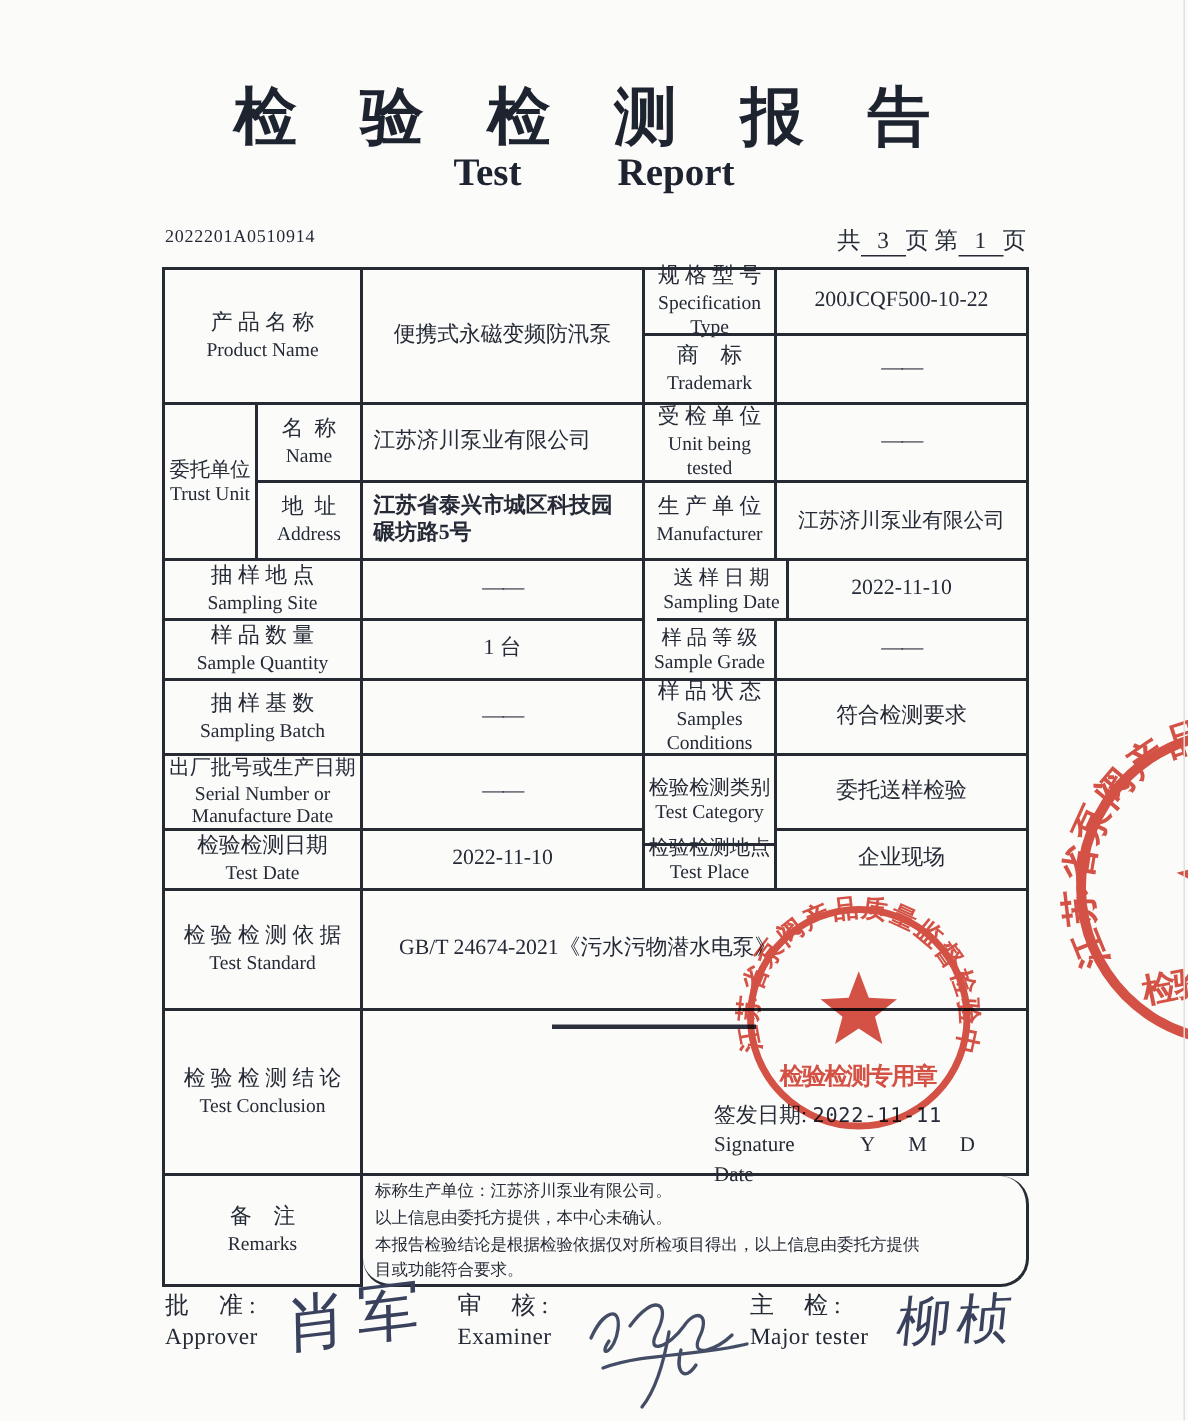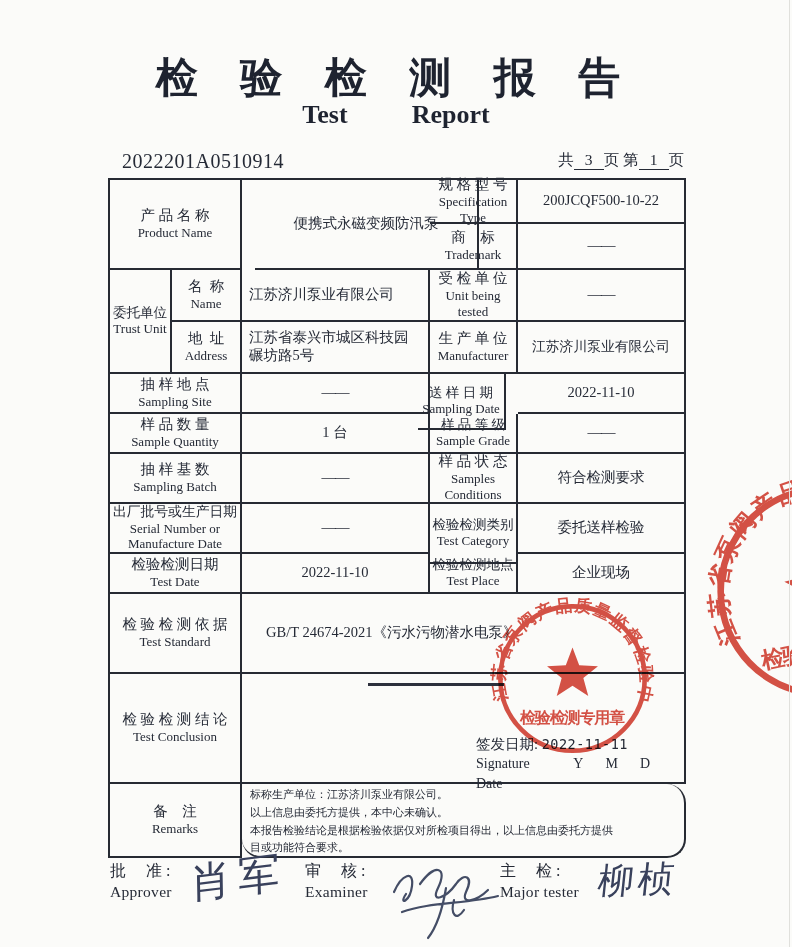--- a/index.html
+++ b/index.html
@@ -5,35 +5,35 @@
   html,body{margin:0;padding:0;}
   body{width:792px;height:947px;position:relative;background:#fbfbf9;
        font-family:"Liberation Serif","DejaVu Serif",serif;color:#252a36;overflow:hidden;}
   .page{position:absolute;inset:0;overflow:hidden;}
   .abs{position:absolute;}
   
   .title-cn{position:absolute;top:50px;left:0;width:100%;text-align:center;
             font-size:42px;font-weight:bold;letter-spacing:16px;color:#1e2330;white-space:pre;}
   .title-en{position:absolute;top:100px;left:0;width:100%;display:flex;justify-content:center;gap:64px;
             font-size:26px;font-weight:bold;color:#1e2330;}
-  .report-no{position:absolute;left:110px;top:150px;font-size:20px;letter-spacing:.5px;margin-left:12px;}
+  .report-no{position:absolute;left:110px;top:150px;font-size:12px;letter-spacing:.5px;}
   .pagination{position:absolute;right:108px;top:150px;font-size:15.5px;white-space:pre;}
   .pagination .u{display:inline-block;min-width:30px;text-align:center;border-bottom:1.5px solid #252a36;}
   
   .tbl{position:absolute;left:108px;top:178px;width:576px;height:678px;
        border-left:2px solid #262a33;border-top:2px solid #262a33;}
   .cell{position:absolute;box-sizing:border-box;border-right:2px solid #262a33;border-bottom:2px solid #262a33;
         display:flex;flex-direction:column;align-items:center;justify-content:center;line-height:1.22;}
   .cell .cn{font-size:14.5px;white-space:pre;}
   .cell .en{font-size:13px;}
   .cell.val{font-size:14.5px;text-align:right;}
   .cell.left{align-items:flex-start;text-align:left;}
   .dash{letter-spacing:-1px;}
   .std-val{padding-left:24px;font-size:14.5px;}
-  .addr{padding:12px 7px;font-size:14.4px;}
+  .addr{padding:12px 7px;font-size:14.4px;font-weight:bold;}
   .remarks-body{padding:2px 8px;font-size:11px;line-height:17.8px;border-radius:19px;}
   
   .concl-line{position:absolute;left:126px;top:9px;width:136px;height:2.5px;background:#2c303c;}
   .sign-block{position:absolute;left:234px;top:60px;width:196px;font-size:14.5px;line-height:1.4;}
   .sign-block .d{font-family:"DejaVu Sans Mono",monospace;font-size:13.5px;letter-spacing:.5px;}
   .sign-en{display:flex;align-items:baseline;font-size:14px;}
   .sign-en .ymd{display:inline-block;margin-left:26px;letter-spacing:0;}
   .sign-en .ymd span{margin-right:22px;}
   
   .stamp{position:absolute;mix-blend-mode:multiply;opacity:.88;}
@@ -61,21 +61,21 @@
 
   <div class="report-no">2022201A0510914</div>
   <div class="pagination"><span>共</span><span class="u">3</span><span>页 第</span><span class="u">1</span><span>页</span></div>
 
   <div class="tbl">
 
     <div class="cell lbl" style="left:0;top:0;width:132px;height:90px">
       <span class="cn">产 品 名 称</span>
       <span class="en">Product Name</span>
     </div>
-    <div class="cell val" style="left:145px;top:0;width:224px;height:90px">
+    <div class="cell val" style="left:132px;top:0;width:188px;height:90px">
       <span>便携式永磁变频防汛泵</span>
     </div>
     <div class="cell lbl" style="left:320px;top:0;width:88px;height:44px">
       <span class="cn">规 格 型 号</span>
       <span class="en">Specification</span>
       <span class="en">Type</span>
     </div>
     <div class="cell val" style="left:408px;top:0;width:168px;height:44px">
       <span>200JCQF500-10-22</span>
     </div>
@@ -121,21 +121,21 @@
       <span>江苏济川泵业有限公司</span>
     </div>
 
     <div class="cell lbl" style="left:0;top:194px;width:132px;height:40px">
       <span class="cn">抽 样 地 点</span>
       <span class="en">Sampling Site</span>
     </div>
     <div class="cell val" style="left:132px;top:194px;width:188px;height:40px">
       <span class="dash">——</span>
     </div>
-    <div class="cell lbl" style="left:308px;top:194px;width:88px;height:56px">
+    <div class="cell lbl" style="left:328px;top:194px;width:88px;height:40px">
       <span class="cn" style="font-size:13.5px">送 样 日 期</span>
       <span class="en">Sampling Date</span>
     </div>
     <div class="cell val" style="left:408px;top:194px;width:168px;height:40px">
       <span>2022-11-10</span>
     </div>
 
     <div class="cell lbl" style="left:0;top:234px;width:132px;height:40px">
       <span class="cn">样 品 数 量</span>
       <span class="en">Sample Quantity</span>

